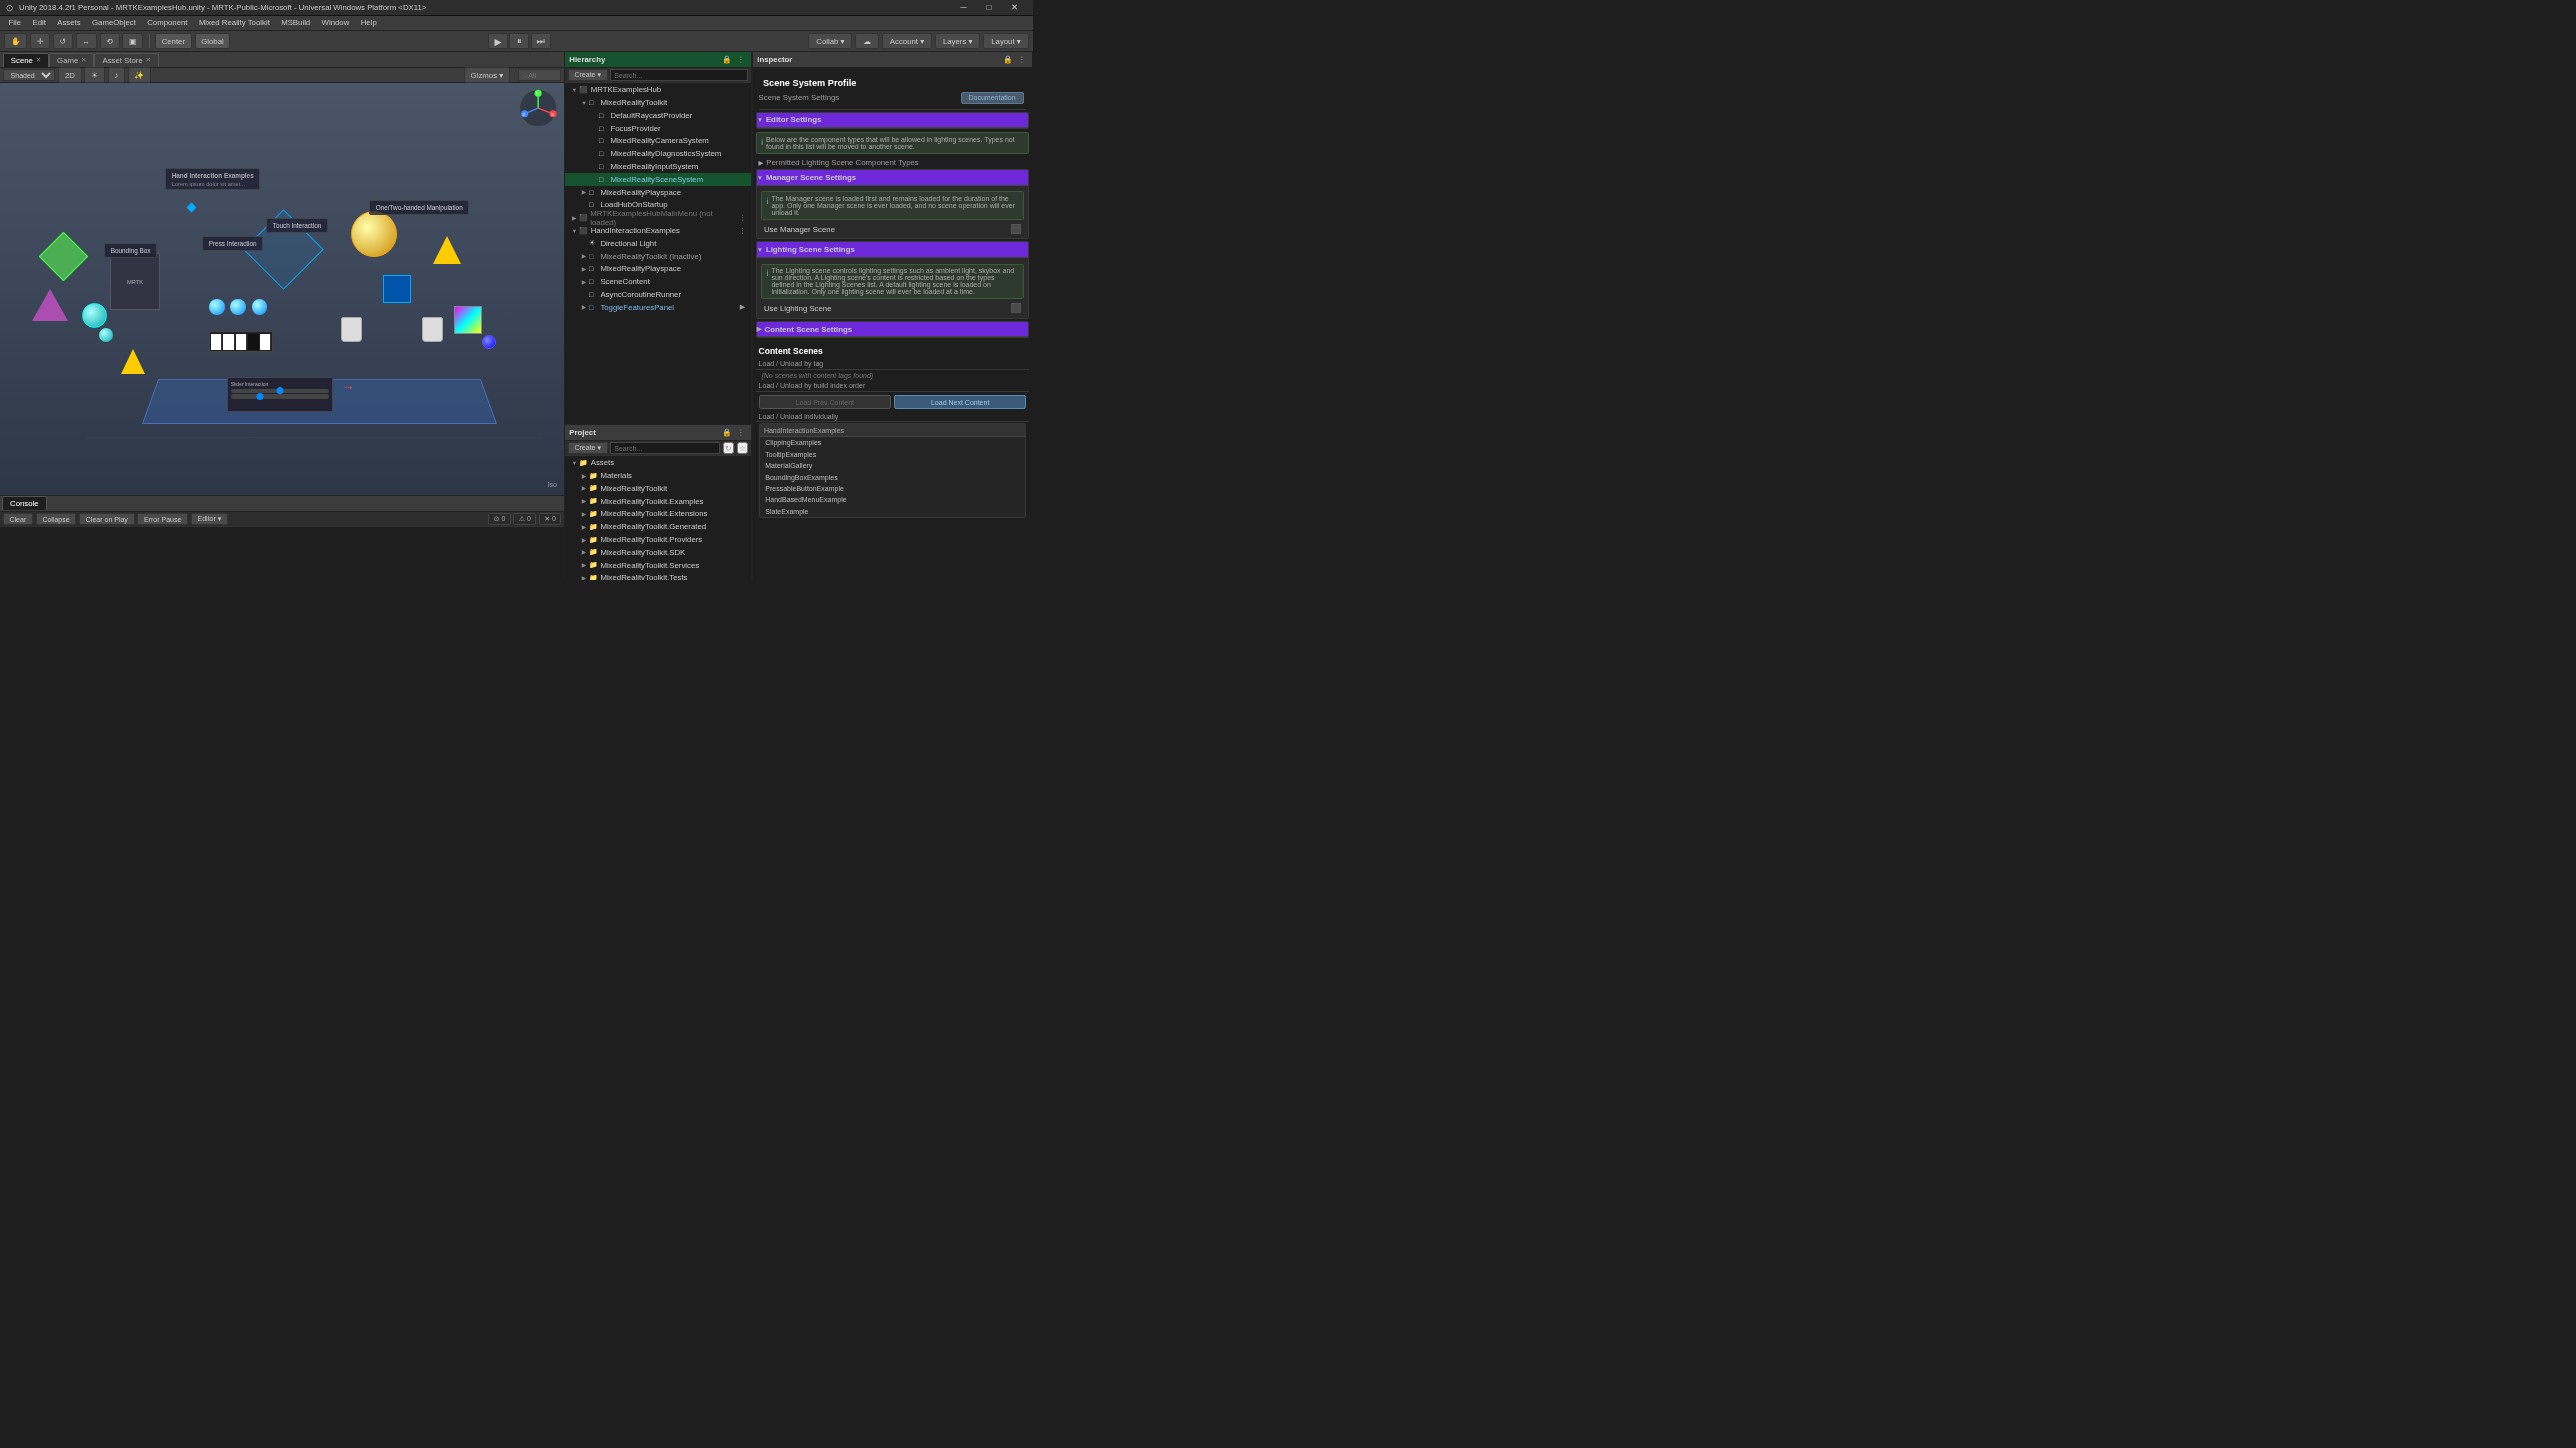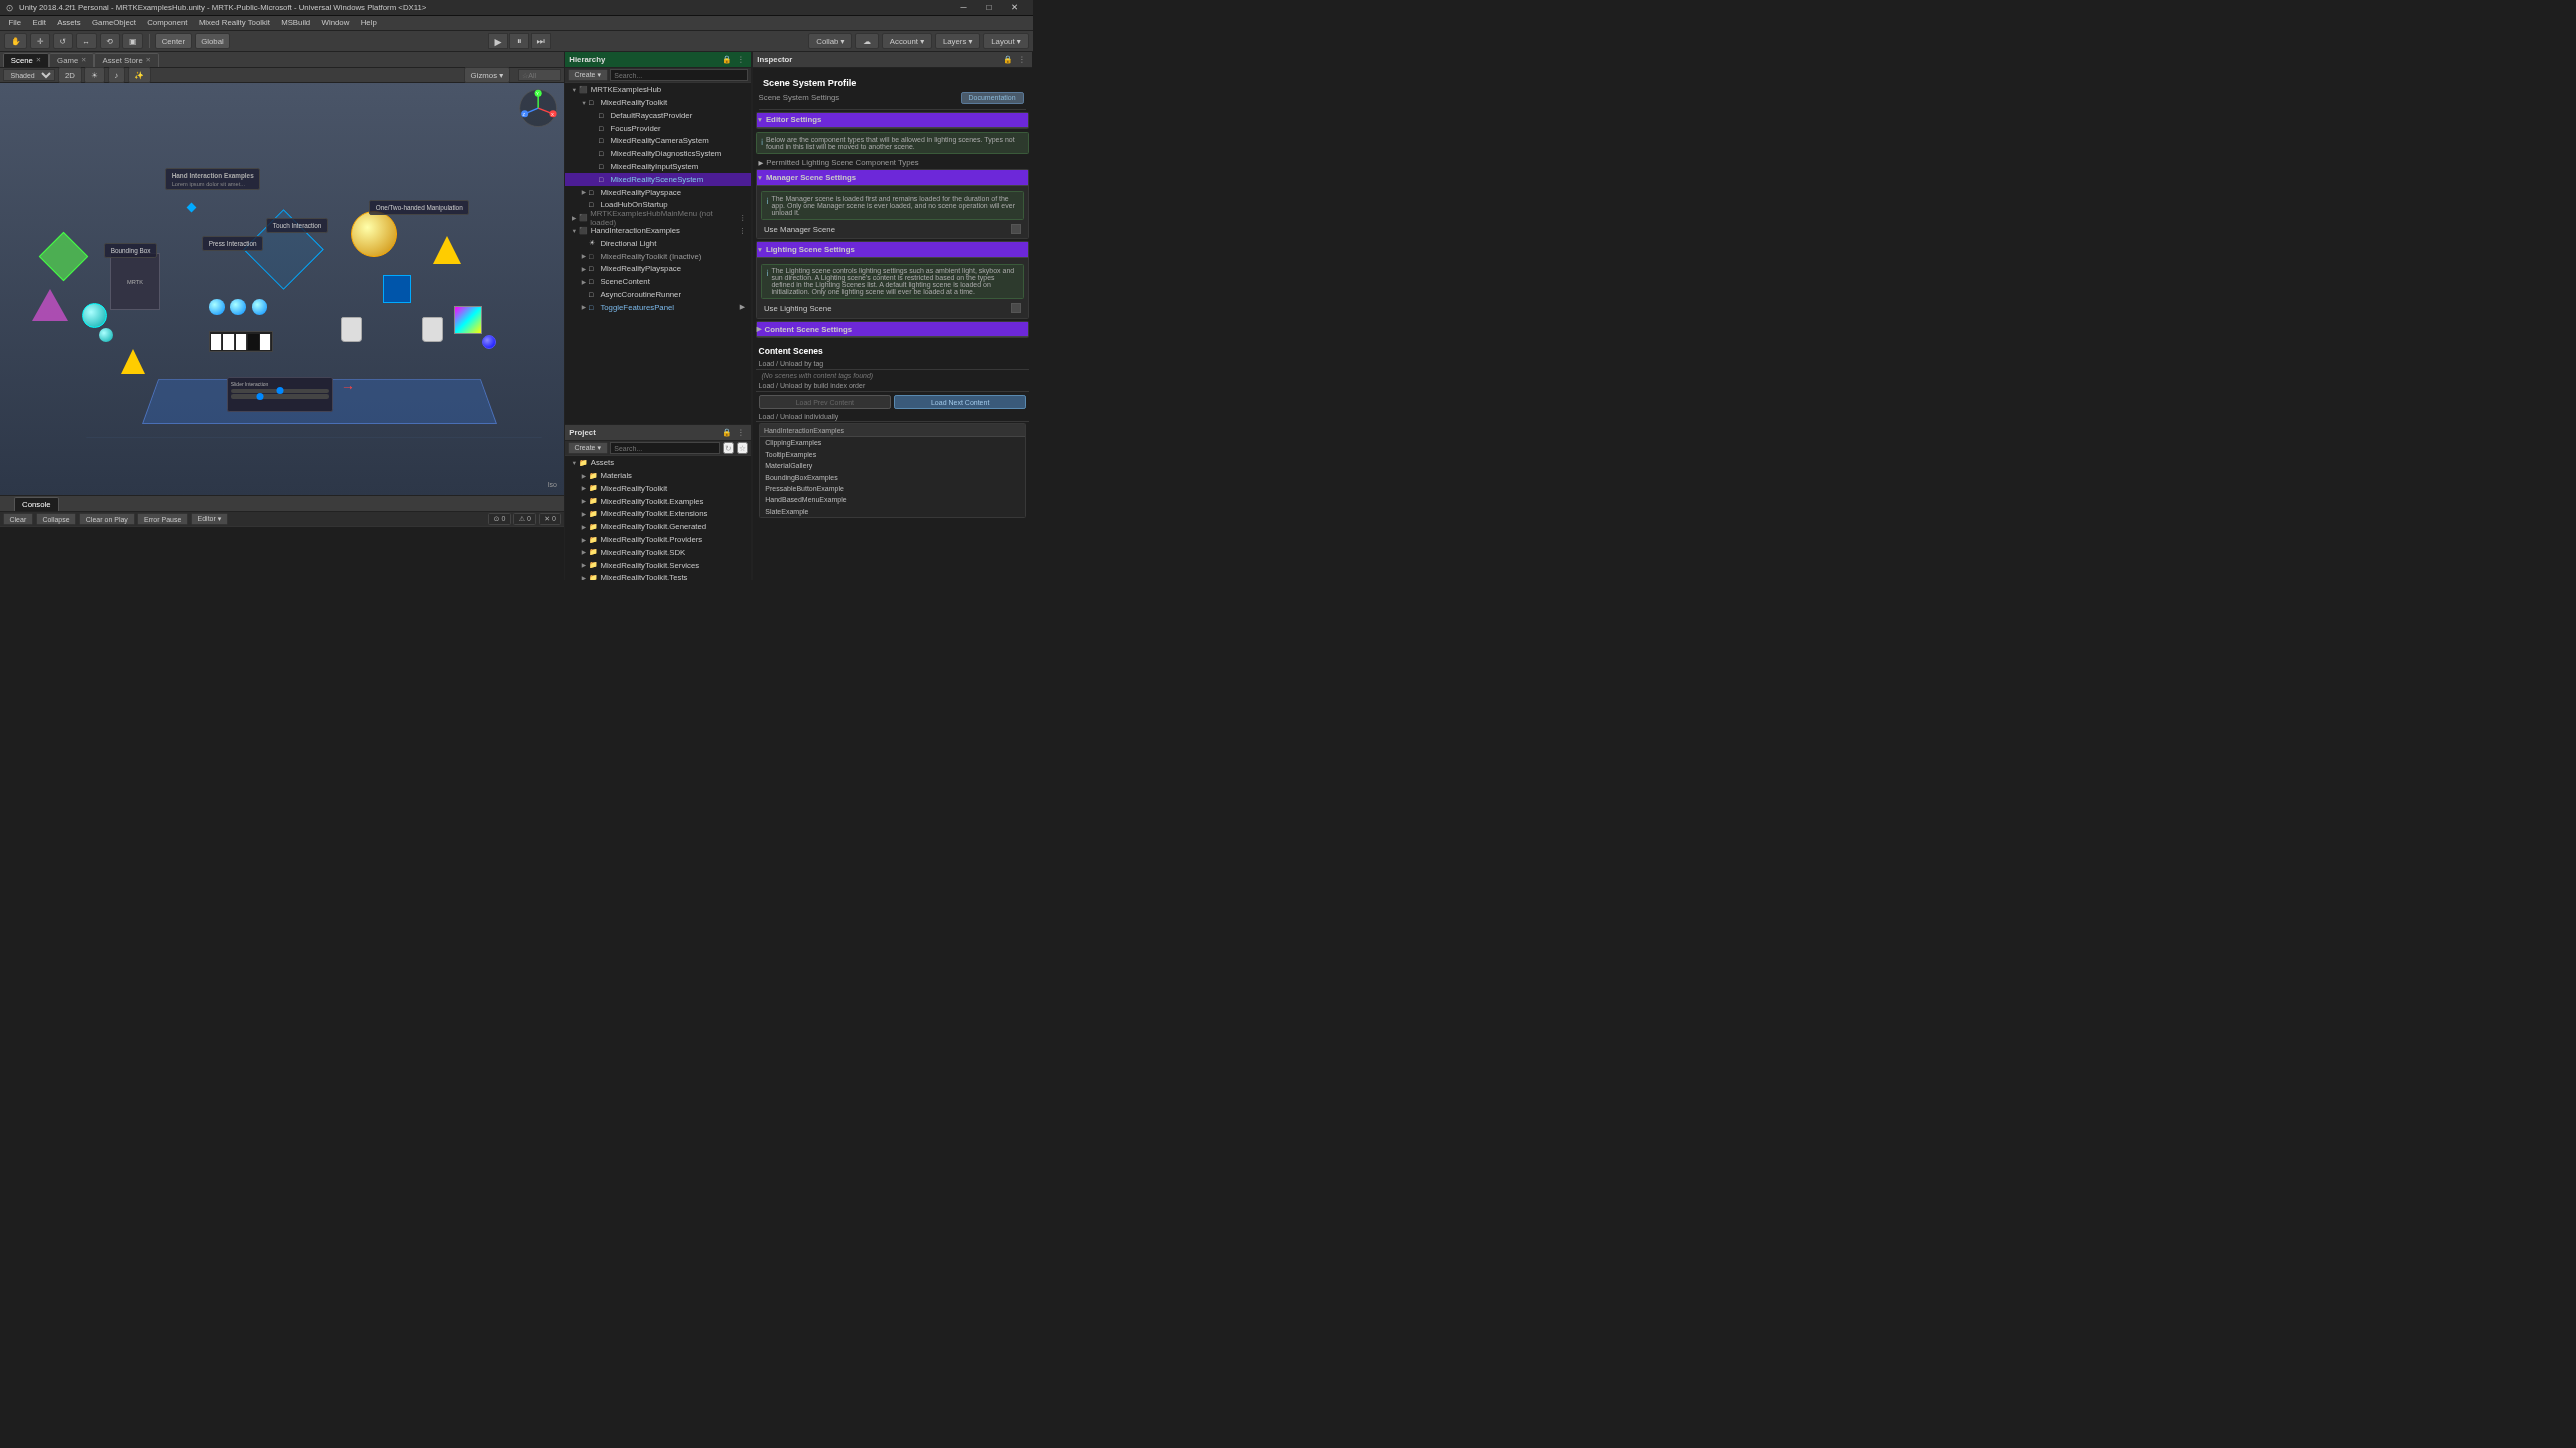--- a/index.html
+++ b/index.html
@@ -197,22 +197,22 @@
       height: 85px;
       border-top: 0.7px solid #222;
       background: #1e1e1e;
       display: flex;
       flex-direction: column;
     }
     #console-tabs {
       height: 15.6px;
       background: #3c3c3c;
       display: flex;
-      align-items: flex-end;
-      padding: 0 14px;
+      align-items: center;
+      padding: 0 2px;
       gap: 2.8px;
       border-bottom: 0.7px solid #222;
     }
     #console-content {
       flex: 1;
       background: #1e1e1e;
       overflow: hidden;
     }
     #console-toolbar {
       height: 15.6px;
@@ -273,21 +273,21 @@
       background: #1e1e1e;
     }
     .hierarchy-item {
       height: 12.8px;
       display: flex;
       align-items: center;
       padding-right: 2.8px;
       cursor: pointer;
       font-size: 7.8px;
     }
-    .hierarchy-item.selected { background: #4c1d95; }
+    .hierarchy-item.selected { background: #14532d; }
     .expand-arrow {
       width: 10px;
       font-size: 5.7px;
       text-align: center;
       color: #888;
     }
     .h-icon {
       width: 10px;
       font-size: 7px;
       margin-right: 1.4px;

